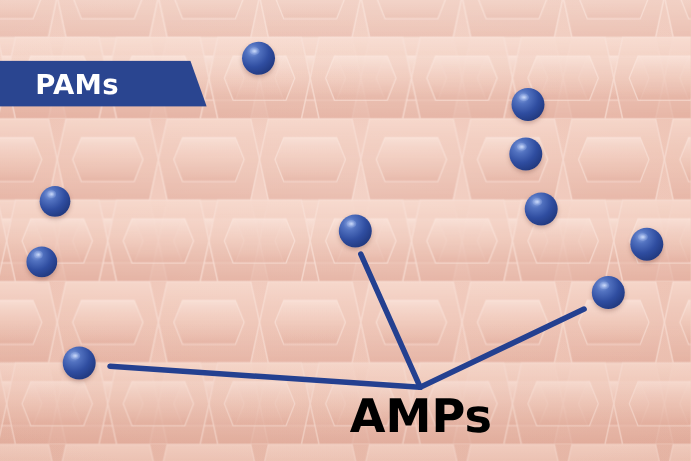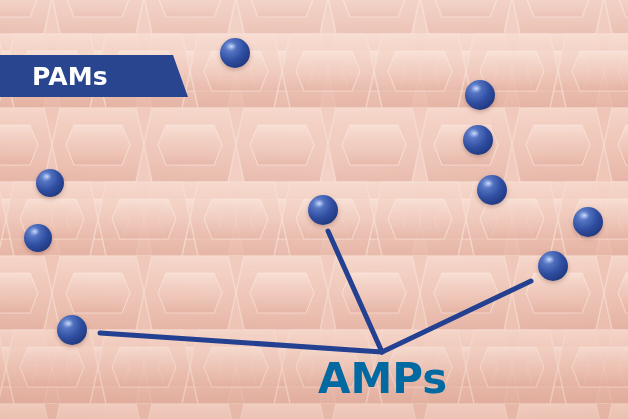--- a/index.html
+++ b/index.html
@@ -67,21 +67,21 @@
     letter-spacing: 0.2px;
     padding-left: 34px;
     line-height: 1;
   }
 
   
   .amps-label {
     position: absolute;
     left: 318px;
     top: 358px;
-    color: #0369a1;
+    color: #000000;
     font-family: "DejaVu Sans", "Liberation Sans", sans-serif;
     font-weight: bold;
     font-size: 42px;
     line-height: 1;
     letter-spacing: 0px;
   }
 
   
   .vec {
     position: absolute;

